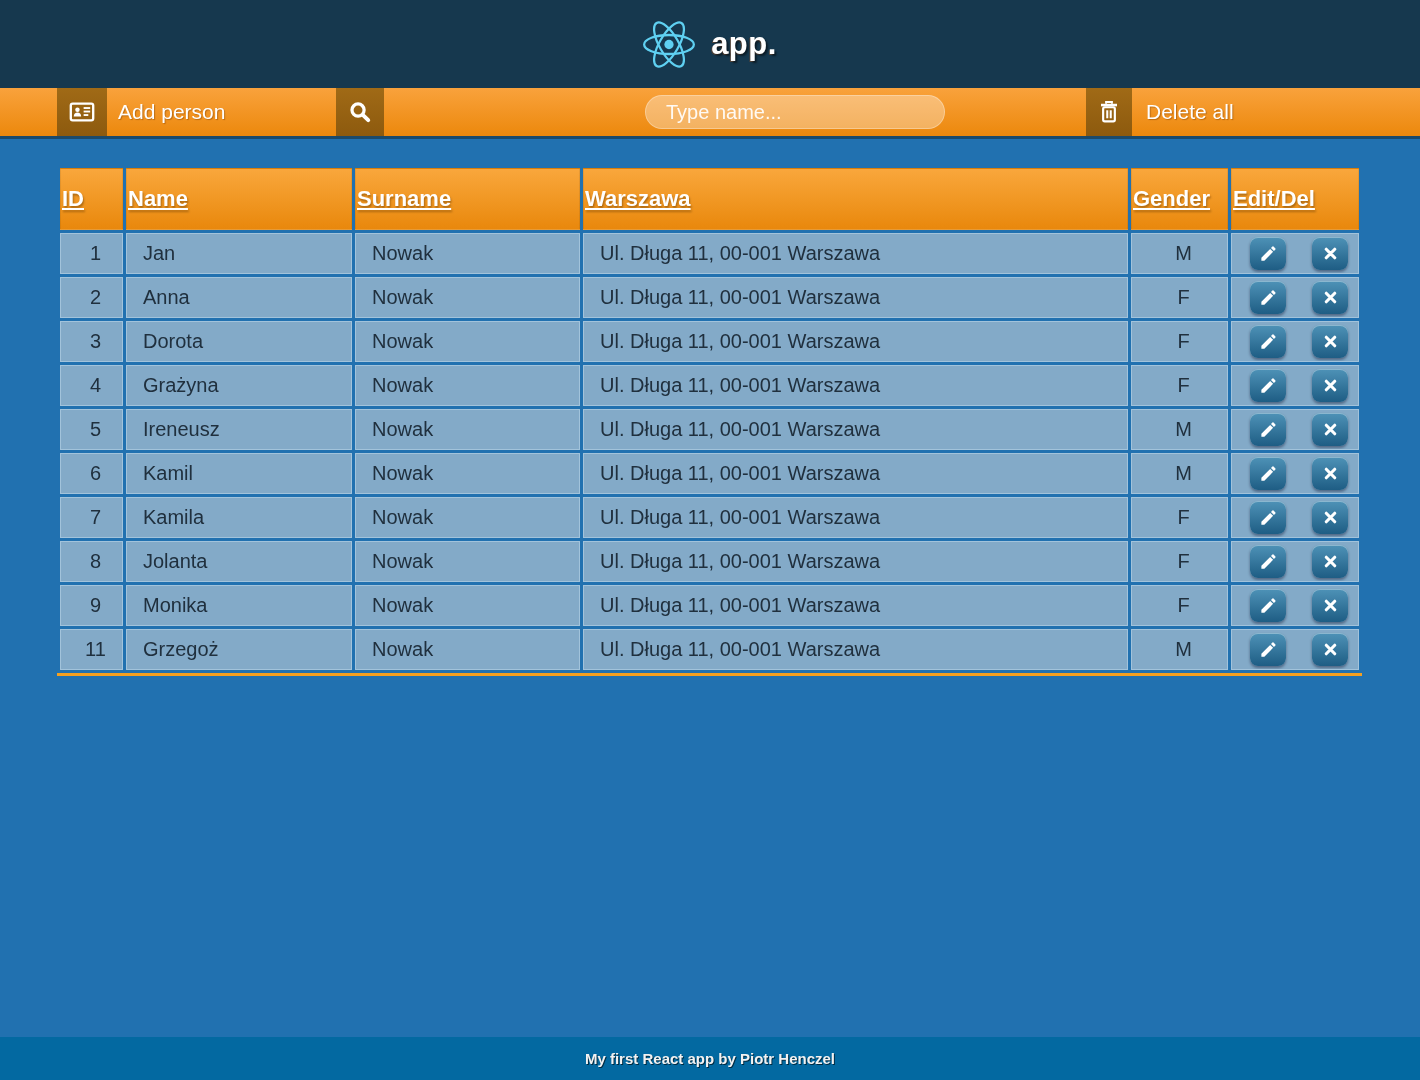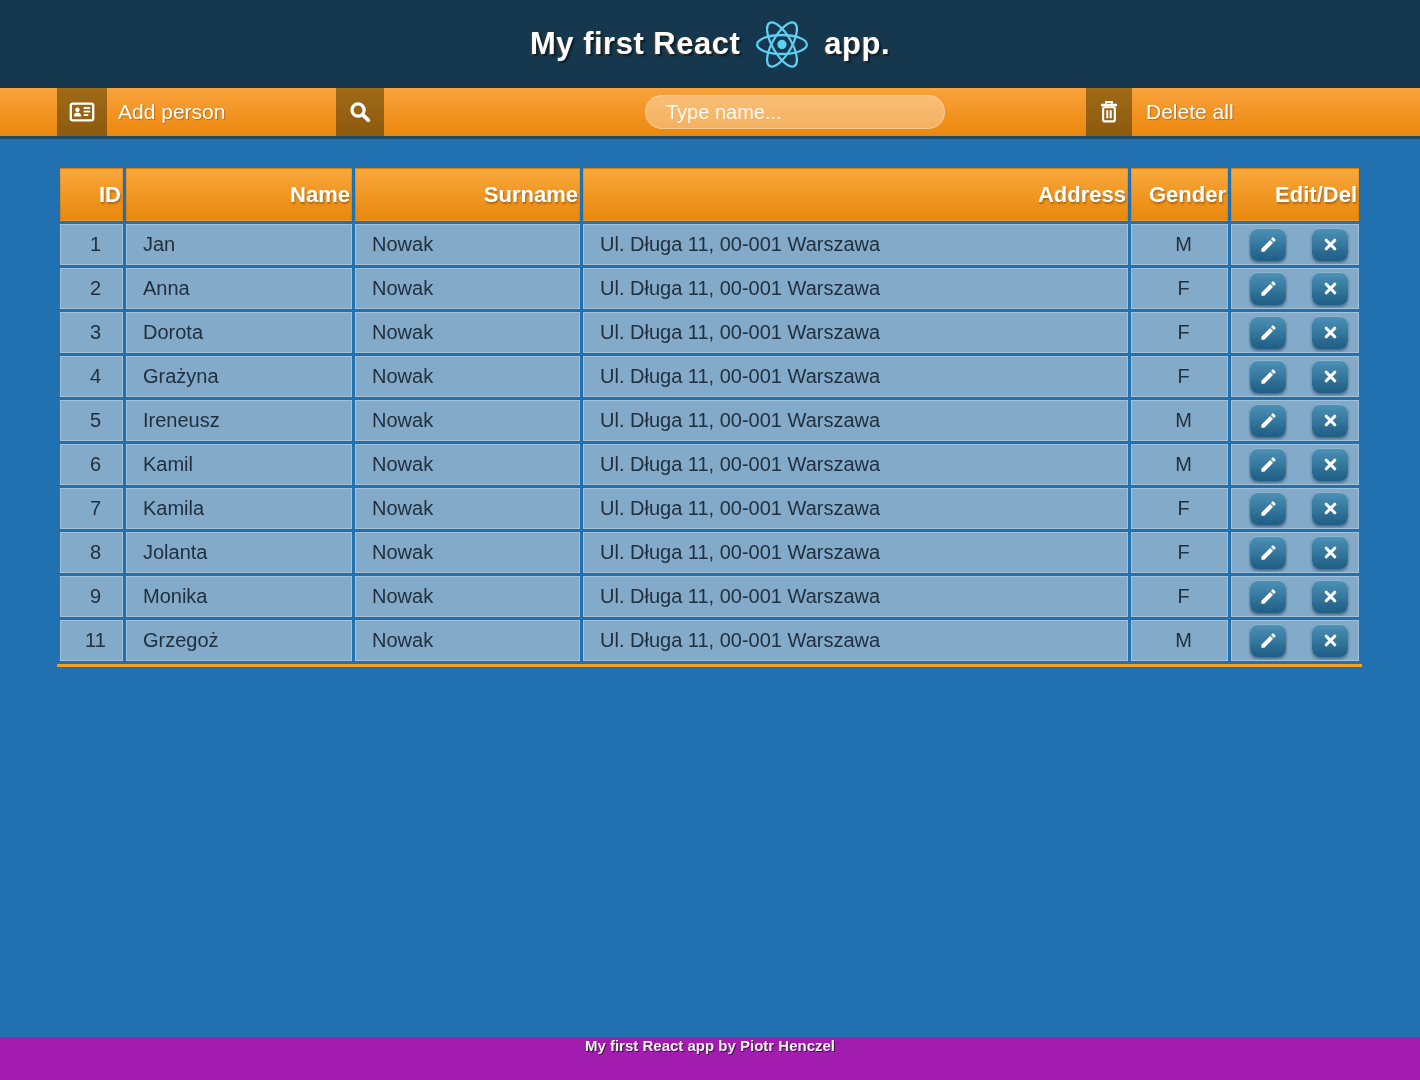--- a/index.html
+++ b/index.html
@@ -69,26 +69,27 @@
     margin: 0 58px 0 57px;
     border-bottom: 3px solid #f5a020;
   }
   table.people {
     width: 100%;
     border-collapse: separate;
     border-spacing: 3px;
     table-layout: fixed;
   }
   table.people thead th {
-    height: 53px;
+    height: 62px;
     background: linear-gradient(#f9a73c, #e9880c);
     border: 1px solid rgba(0,0,0,.07);
     color: #ffffff; font-size: 22px; font-weight: bold;
     text-shadow: 1px 2px 2px rgba(90,50,0,.45);
-    text-align: right;
+    text-align: left;
+    text-decoration: underline;
   }
   table.people tbody td {
     height: 41px;
     background: #83aac8;
     border: 1px solid #a2c3db;
     color: #20303e;
     font-size: 20px;
     padding: 0 8px 0 16px;
     overflow: hidden; white-space: nowrap;
   }
@@ -103,33 +104,32 @@
     border: none; border-radius: 8px;
     background: linear-gradient(#4e92b7, #1e5d84);
     box-shadow: 0 2px 3px rgba(0,0,30,.4), inset 0 1px 0 rgba(255,255,255,.35);
     display: flex; align-items: center; justify-content: center;
     cursor: pointer; padding: 0;
   }
 
   
   .app-footer {
     height: 43px; flex: 0 0 43px;
-    background: #a21caf;
-    display: flex; align-items: flex-start; justify-content: center;
+    background: #0369a1;
+    display: flex; align-items: center; justify-content: center;
     color: #f2f2f2; font-size: 15px; font-weight: bold;
     text-shadow: 1px 1px 0 rgba(0,0,0,.6);
   }
 </style>
 </head>
 <body>
 
 <div class="app">
 
   <div class="app-header">
-    <span class="app-title">My first React</span>
     <span style="display:flex;align-items:center;">
       <svg width="52" height="47" viewBox="-11.5 -10.23 23 20.46">
         <circle r="2.05" fill="#5fd0f1"></circle>
         <g stroke="#5fd0f1" stroke-width="1" fill="none">
           <ellipse rx="11" ry="4.2"></ellipse>
           <ellipse rx="11" ry="4.2" transform="rotate(60)"></ellipse>
           <ellipse rx="11" ry="4.2" transform="rotate(120)"></ellipse>
         </g>
       </svg>
     </span>
@@ -186,21 +186,21 @@
             <col style="width:225px">
           <col style="width:545px">
             <col style="width:97px">
             <col style="width:128px">
         </colgroup>
         <thead>
           <tr>
             <th>ID</th>
             <th>Name</th>
             <th>Surname</th>
-            <th>Address</th>
+            <th>Warszawa</th>
             <th>Gender</th>
             <th>Edit/Del</th>
           </tr>
         </thead>
         <tbody>
             <tr>
     <td class="c-id">1</td>
     <td class="c-name">Jan</td>
     <td class="c-surname">Nowak</td>
     <td class="c-address">Ul. Długa 11, 00-001 Warszawa</td>

